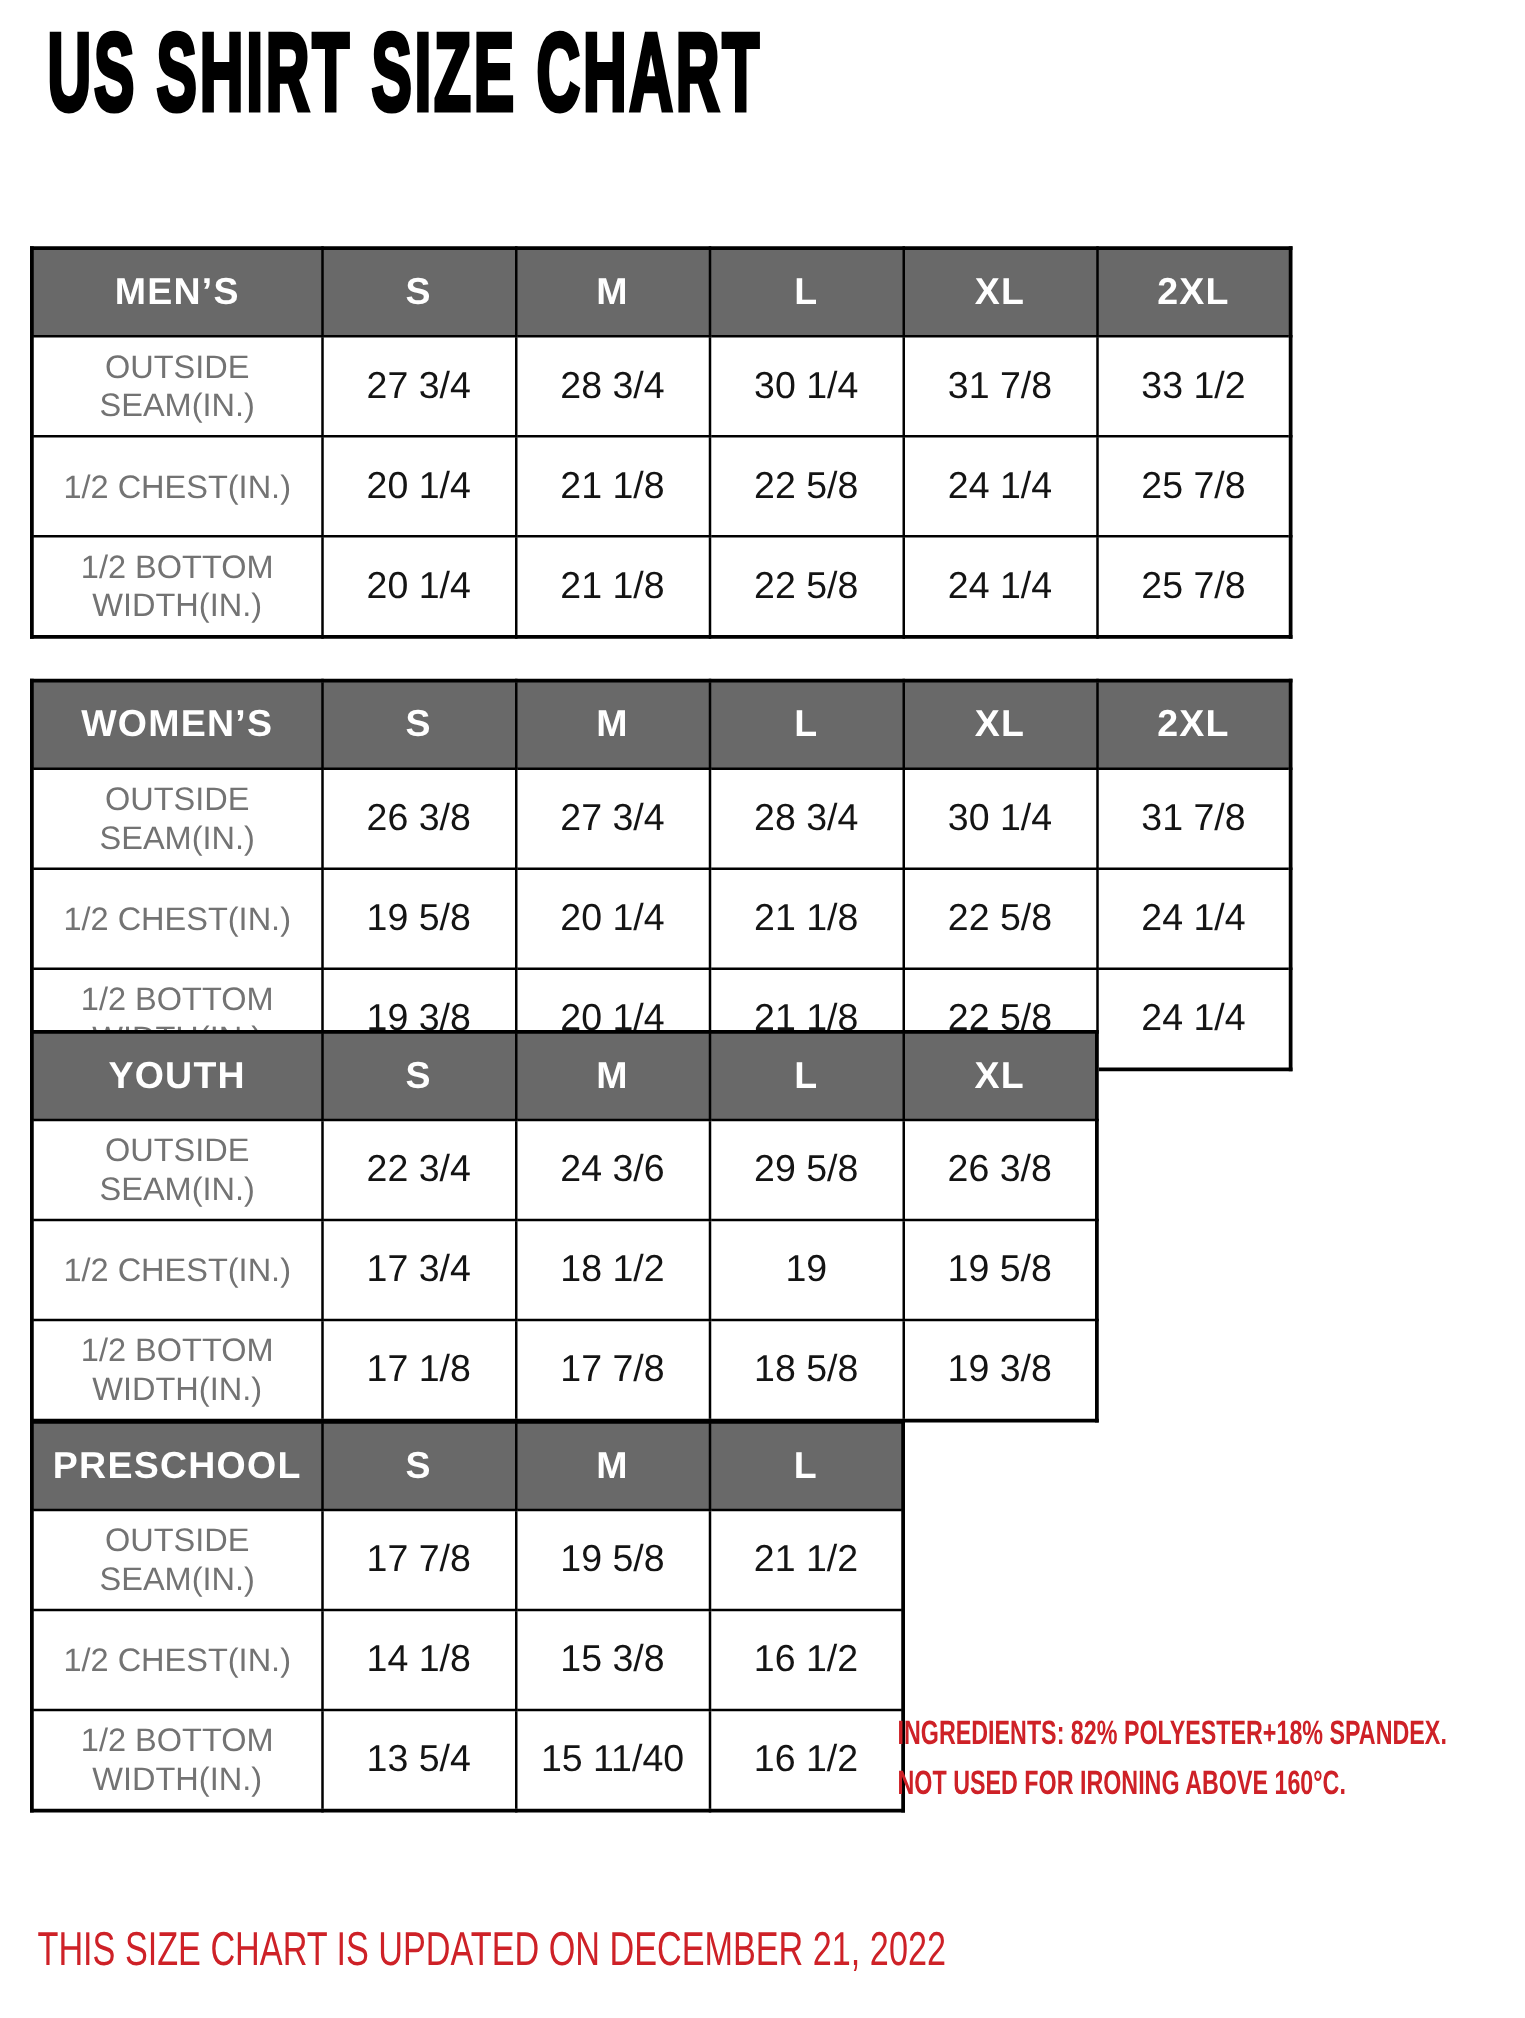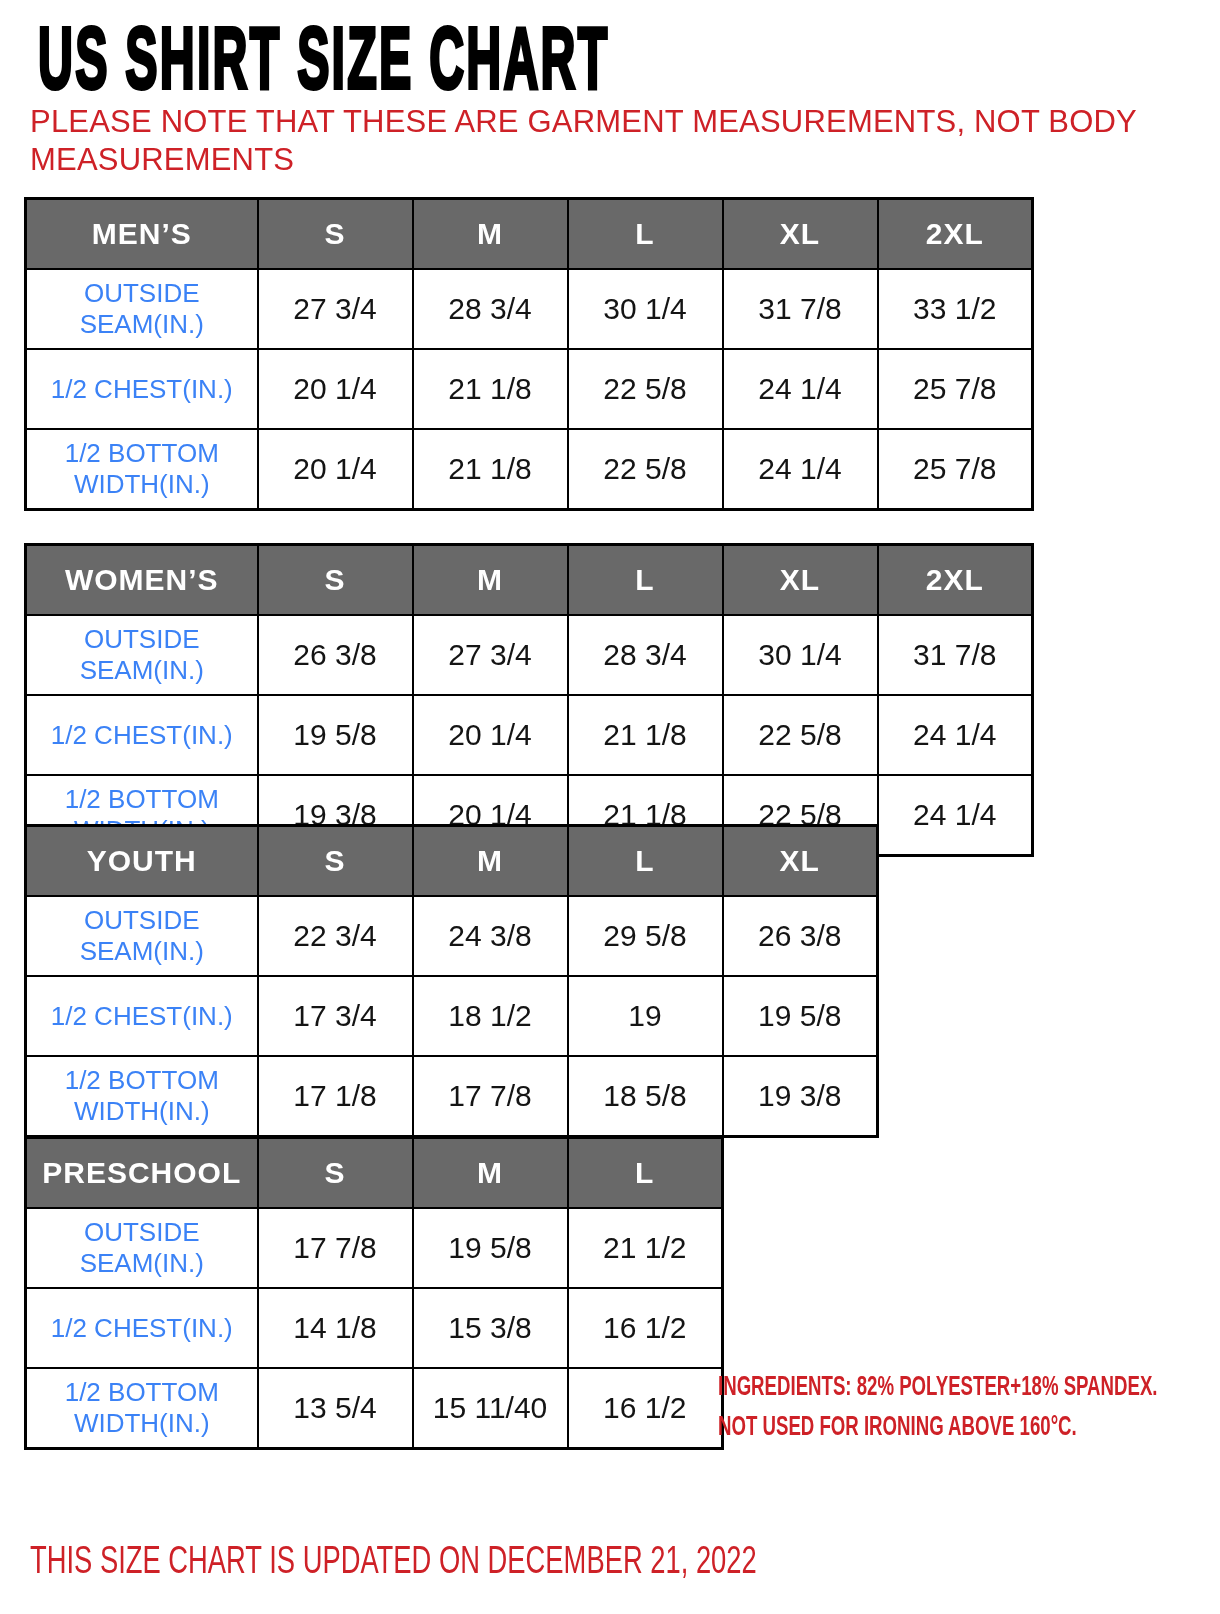--- a/index.html
+++ b/index.html
@@ -61,21 +61,21 @@
     height:78px;
     font-size:30px;
     color:#141414;
     white-space:nowrap;
   }
   .size-table td.row-label{
     font-size:26px;
     line-height:31px;
     white-space:normal;
     padding:0 3px;
-    color:#3b82f6;
+    color:#737373;
   }
 
   .ingredients{
     position:absolute;left:718px;top:1366px;margin:0;
     font-size:27px;font-weight:bold;line-height:40px;
     color:var(--red);
     white-space:nowrap;
     transform:scaleX(0.69);transform-origin:0 0;
   }
   .footer-note{
@@ -86,21 +86,20 @@
     transform:scaleX(0.72);transform-origin:0 0;
   }
 </style>
 </head>
 <body>
 
 <div class="page">
 
   <h1 class="page-title">US SHIRT SIZE CHART</h1>
 
-  <p class="note">PLEASE NOTE THAT THESE ARE GARMENT MEASUREMENTS, NOT BODY MEASUREMENTS</p>
 
   <table class="size-table t-mens">
       <colgroup>
         <col class="col-label">
         <col class="col-size">
         <col class="col-size">
         <col class="col-size">
         <col class="col-size">
         <col class="col-size">
       </colgroup>
@@ -203,21 +202,21 @@
           <th>S</th>
           <th>M</th>
           <th>L</th>
           <th>XL</th>
         </tr>
       </thead>
       <tbody>
         <tr>
           <td class="row-label">OUTSIDE SEAM(IN.)</td>
           <td>22 3/4</td>
-          <td>24 3/8</td>
+          <td>24 3/6</td>
           <td>29 5/8</td>
           <td>26 3/8</td>
         </tr>
         <tr>
           <td class="row-label">1/2 CHEST(IN.)</td>
           <td>17 3/4</td>
           <td>18 1/2</td>
           <td>19</td>
           <td>19 5/8</td>
         </tr>

